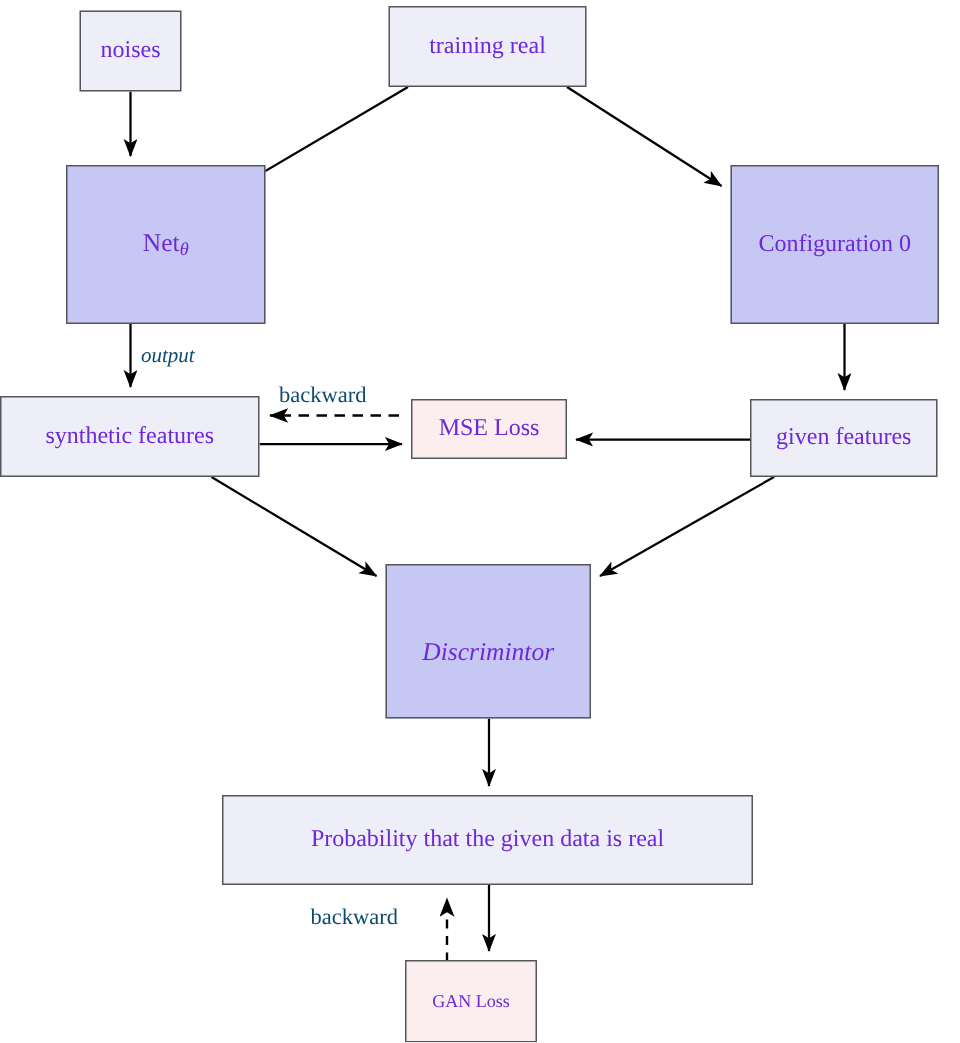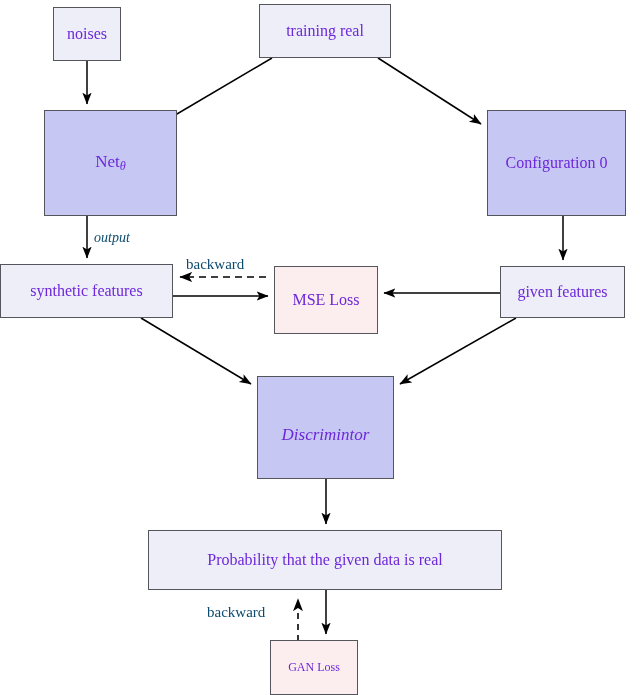--- a/index.html
+++ b/index.html
@@ -128,21 +128,21 @@
   </div>
 
   <div class="node fill-purple" style="left:487px; top:110px; width:139px; height:106px; font-size:16px;">
     <span>Configuration 0</span>
   </div>
 
   <div class="node fill-light" style="left:0px; top:264px; width:173px; height:54px; font-size:16px;">
     <span>synthetic features</span>
   </div>
 
-  <div class="node fill-pink" style="left:274px; top:266px; width:104px; height:68px; font-size:16px;">
+  <div class="node fill-pink" style="left:274px; top:266px; width:104px; height:40px; font-size:16px;">
     <span>MSE Loss</span>
   </div>
 
   <div class="node fill-light" style="left:500px; top:266px; width:125px; height:52px; font-size:16px;">
     <span>given features</span>
   </div>
 
   <div class="node fill-purple" style="left:257px; top:376px; width:137px; height:103px; font-size:17px;">
     <span class="node-italic">Discrimintor</span>
   </div>

